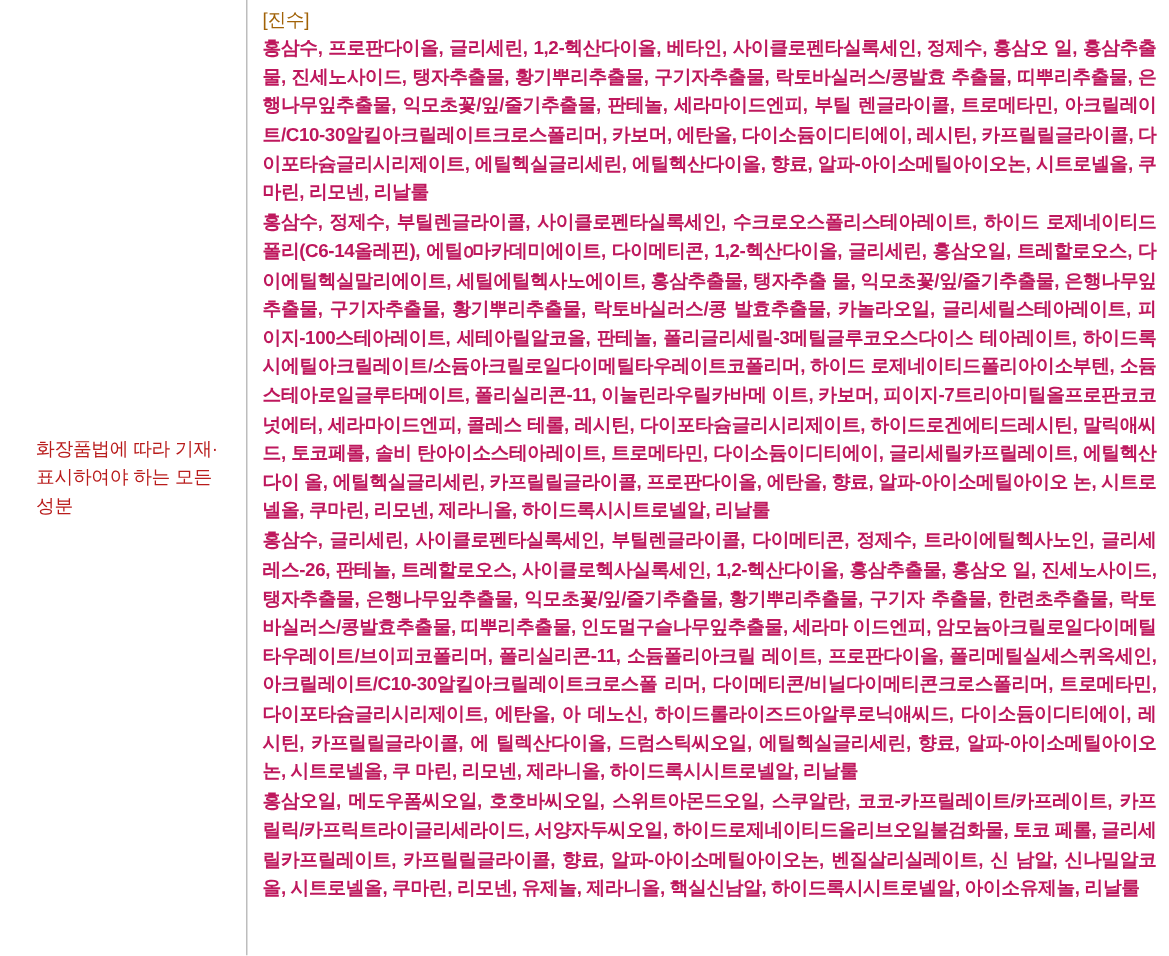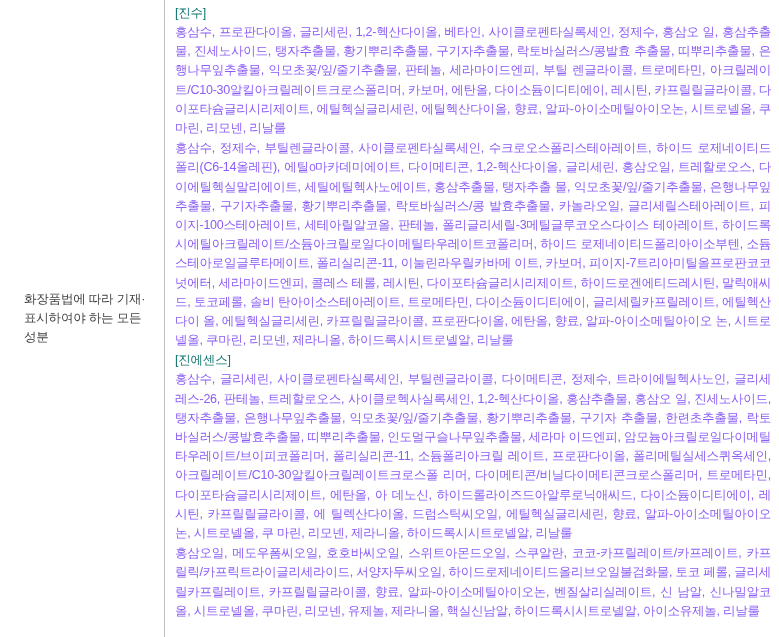--- a/index.html
+++ b/index.html
@@ -26,49 +26,50 @@
     flex: 0 0 164px;
     box-sizing: border-box;
     padding: 0 6px 0 24px;
     display: flex;
     align-items: center;
     justify-content: flex-start;
   }
   .label-text {
     font-size: 12.5px;
     line-height: 19px;
-    color: #404040;
+    color: #b91c1c;
     letter-spacing: -0.2px;
     word-break: keep-all;
   }
   .content-cell {
     flex: 1 1 auto;
     box-sizing: border-box;
     border-left: 1px solid #bdbdbd;
     padding: 4px 6px 0 10px;
     overflow: hidden;
   }
   .section {
     margin: 0 0 1px 0;
   }
   .section-title {
     font-size: 12.5px;
     line-height: 19px;
-    color: #0f766e;
+    color: #a16207;
     letter-spacing: -0.2px;
   }
   .section-body {
     font-size: 12.5px;
     line-height: 19.2px;
-    color: #8b5cf6;
+    color: #be185d;
     letter-spacing: -0.25px;
     text-align: justify;
     text-justify: inter-character;
     word-break: break-all;
     padding-right: 2px;
+    font-weight: bold;
   }
 </style>
 </head>
 <body>
 
 <div class="doc-table">
   <div class="label-cell">
     <div class="label-text">화장품법에 따라 기재·표시하여야 하는 모든 성분</div>
   </div>
   <div class="content-cell">
@@ -76,21 +77,20 @@
     <div class="section">
       <div class="section-title">[진수]</div>
       <div class="section-body">홍삼수, 프로판다이올, 글리세린, 1,2-헥산다이올, 베타인, 사이클로펜타실록세인, 정제수, 홍삼오 일, 홍삼추출물, 진세노사이드, 탱자추출물, 황기뿌리추출물, 구기자추출물, 락토바실러스/콩발효 추출물, 띠뿌리추출물, 은행나무잎추출물, 익모초꽃/잎/줄기추출물, 판테놀, 세라마이드엔피, 부틸 렌글라이콜, 트로메타민, 아크릴레이트/C10-30알킬아크릴레이트크로스폴리머, 카보머, 에탄올, 다이소듐이디티에이, 레시틴, 카프릴릴글라이콜, 다이포타슘글리시리제이트, 에틸헥실글리세린, 에틸헥산다이올, 향료, 알파-아이소메틸아이오논, 시트로넬올, 쿠마린, 리모넨, 리날룰</div>
     </div>
 
     <div class="section">
       <div class="section-body">홍삼수, 정제수, 부틸렌글라이콜, 사이클로펜타실록세인, 수크로오스폴리스테아레이트, 하이드 로제네이티드폴리(C6-14올레핀), 에틸൦마카데미에이트, 다이메티콘, 1,2-헥산다이올, 글리세린, 홍삼오일, 트레할로오스, 다이에틸헥실말리에이트, 세틸에틸헥사노에이트, 홍삼추출물, 탱자추출 물, 익모초꽃/잎/줄기추출물, 은행나무잎추출물, 구기자추출물, 황기뿌리추출물, 락토바실러스/콩 발효추출물, 카놀라오일, 글리세릴스테아레이트, 피이지-100스테아레이트, 세테아릴알코올, 판테놀, 폴리글리세릴-3메틸글루코오스다이스 테아레이트, 하이드록시에틸아크릴레이트/소듐아크릴로일다이메틸타우레이트코폴리머, 하이드 로제네이티드폴리아이소부텐, 소듐스테아로일글루타메이트, 폴리실리콘-11, 이눌린라우릴카바메 이트, 카보머, 피이지-7트리아미틸올프로판코코넛에터, 세라마이드엔피, 콜레스 테롤, 레시틴, 다이포타슘글리시리제이트, 하이드로겐에티드레시틴, 말릭애씨드, 토코페롤, 솔비 탄아이소스테아레이트, 트로메타민, 다이소듐이디티에이, 글리세릴카프릴레이트, 에틸헥산다이 올, 에틸헥실글리세린, 카프릴릴글라이콜, 프로판다이올, 에탄올, 향료, 알파-아이소메틸아이오 논, 시트로넬올, 쿠마린, 리모넨, 제라니올, 하이드록시시트로넬알, 리날룰</div>
     </div>
 
     <div class="section">
-      <div class="section-title">[진에센스]</div>
       <div class="section-body">홍삼수, 글리세린, 사이클로펜타실록세인, 부틸렌글라이콜, 다이메티콘, 정제수, 트라이에틸헥사노인, 글리세레스-26, 판테놀, 트레할로오스, 사이클로헥사실록세인, 1,2-헥산다이올, 홍삼추출물, 홍삼오 일, 진세노사이드, 탱자추출물, 은행나무잎추출물, 익모초꽃/잎/줄기추출물, 황기뿌리추출물, 구기자 추출물, 한련초추출물, 락토바실러스/콩발효추출물, 띠뿌리추출물, 인도멀구슬나무잎추출물, 세라마 이드엔피, 암모늄아크릴로일다이메틸타우레이트/브이피코폴리머, 폴리실리콘-11, 소듐폴리아크릴 레이트, 프로판다이올, 폴리메틸실세스퀴옥세인, 아크릴레이트/C10-30알킬아크릴레이트크로스폴 리머, 다이메티콘/비닐다이메티콘크로스폴리머, 트로메타민, 다이포타슘글리시리제이트, 에탄올, 아 데노신, 하이드롤라이즈드아알루로닉애씨드, 다이소듐이디티에이, 레시틴, 카프릴릴글라이콜, 에 틸렉산다이올, 드럼스틱씨오일, 에틸헥실글리세린, 향료, 알파-아이소메틸아이오논, 시트로넬올, 쿠 마린, 리모넨, 제라니올, 하이드록시시트로넬알, 리날룰</div>
     </div>
 
     <div class="section">
       <div class="section-body">홍삼오일, 메도우폼씨오일, 호호바씨오일, 스위트아몬드오일, 스쿠알란, 코코-카프릴레이트/카프레이트, 카프릴릭/카프릭트라이글리세라이드, 서양자두씨오일, 하이드로제네이티드올리브오일불검화물, 토코 페롤, 글리세릴카프릴레이트, 카프릴릴글라이콜, 향료, 알파-아이소메틸아이오논, 벤질살리실레이트, 신 남알, 신나밀알코올, 시트로넬올, 쿠마린, 리모넨, 유제놀, 제라니올, 핵실신남알, 하이드록시시트로넬알, 아이소유제놀, 리날룰</div>
     </div>
 
   </div>
 </div>
 

